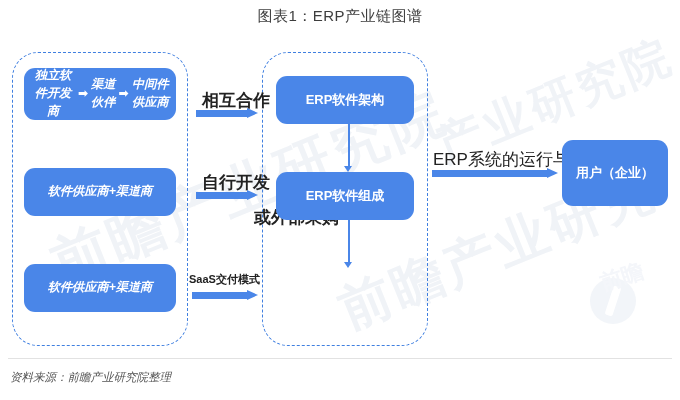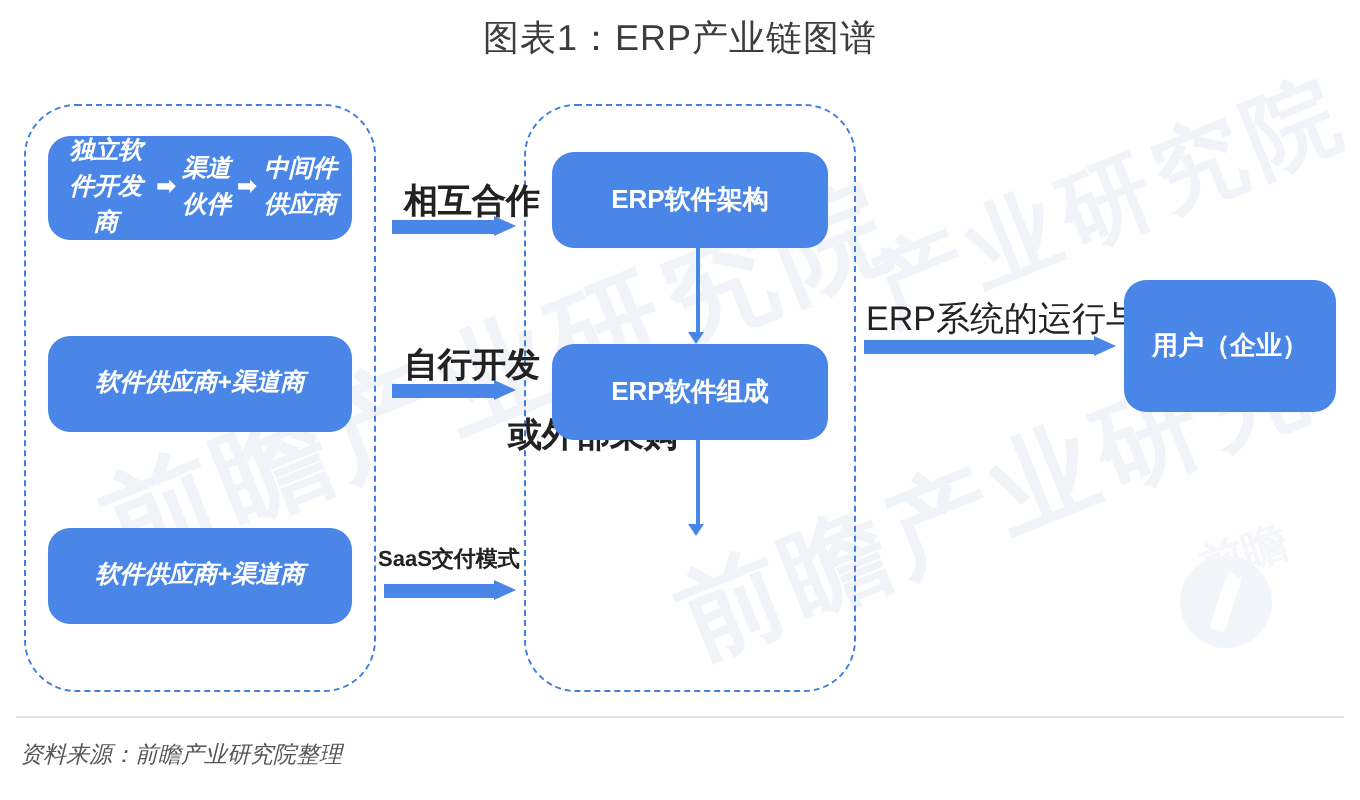--- a/index.html
+++ b/index.html
@@ -18,21 +18,21 @@
   .wm3{left:430px;top:70px;font-size:46px;transform:rotate(-22deg);letter-spacing:4px;}
   .wm-logo{position:absolute;left:590px;top:278px;width:46px;height:46px;border-radius:50%;
       background:#f2f5f9;pointer-events:none;}
   .wm-logo:after{content:"";position:absolute;left:19px;top:8px;width:8px;height:30px;
       background:#ffffff;transform:rotate(18deg);border-radius:2px;}
   .wm-brand{position:absolute;left:600px;top:262px;font-size:22px;font-weight:700;color:#f4f6fa;
       transform:rotate(-18deg);pointer-events:none;white-space:nowrap;}
 
   
   .title{position:absolute;left:0;top:7px;width:680px;text-align:center;
-         font-size:18px;color:#3d3d3d;letter-spacing:.5px;}
+         font-size:15px;color:#3d3d3d;letter-spacing:.5px;}
 
   
   .dashed{position:absolute;border:1.6px dashed #3f7fe0;border-radius:26px;box-sizing:border-box;}
   #left-group{left:12px;top:52px;width:176px;height:294px;}
   #mid-group{left:262px;top:52px;width:166px;height:294px;}
 
   
   .bbox{position:absolute;background:#4a86e8;border-radius:11px;color:#fff;
         display:flex;align-items:center;justify-content:center;text-align:center;
         box-sizing:border-box;font-weight:700;line-height:1.45;}

